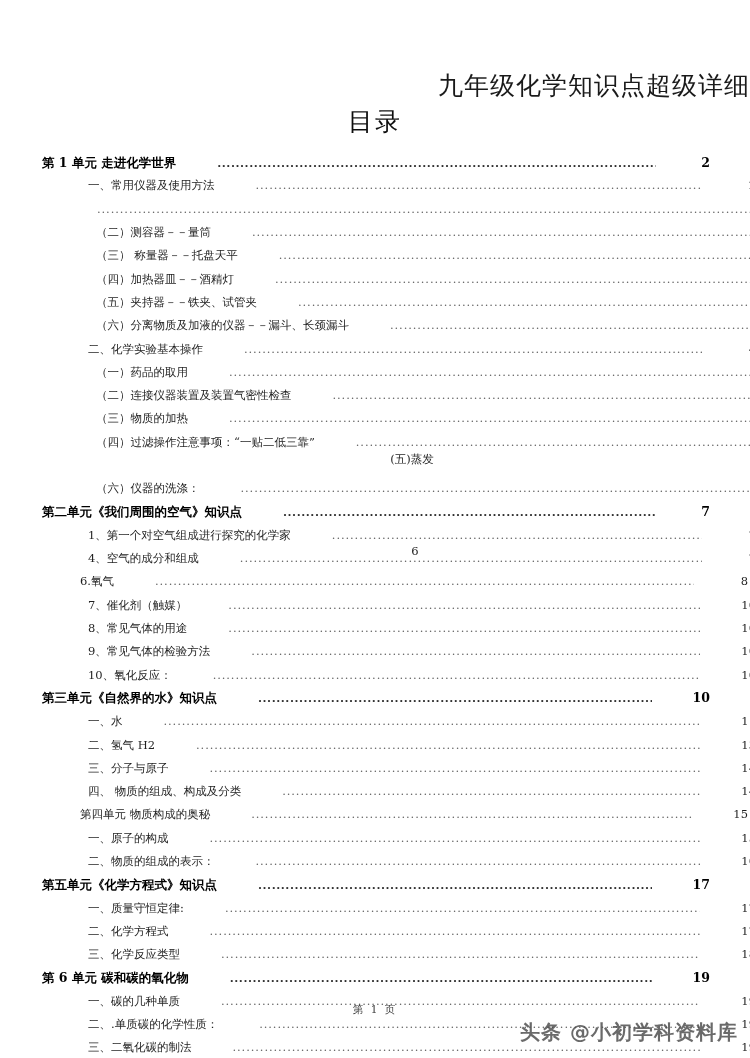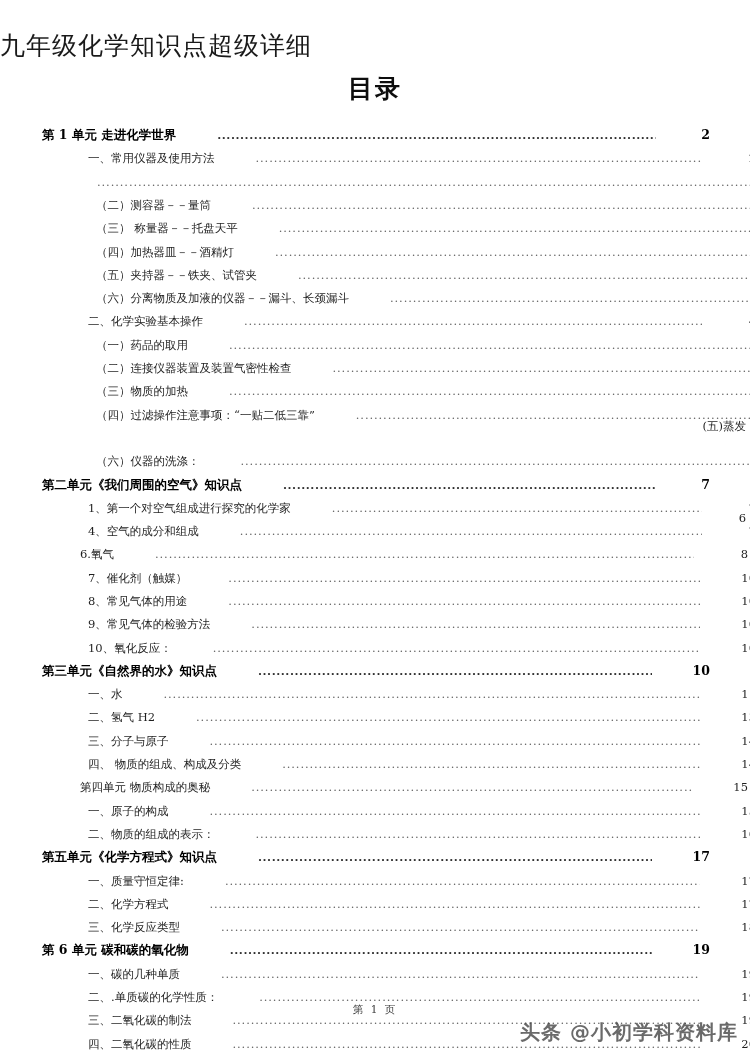--- a/index.html
+++ b/index.html
@@ -21,48 +21,48 @@
   }
   .page-inner {
     position: absolute;
     left: 0; top: 0;
     width: 750px;
     height: 1058px;
     padding: 0;
   }
   
   .doc-title {
-    text-align: left;
-    font-family: Liberation Serif, serif;
+    text-align: right;
+    font-family: Liberation Mono, monospace;
     font-size: 25px;
     line-height: 1.25;
     color: #1a1a1a;
     letter-spacing: 1px;
-    padding-top: 30px;
+    padding-top: 72px;
     font-weight: 400;
   }
   .doc-subtitle {
     text-align: center;
     font-family: "DejaVu Serif", "Liberation Serif", serif;
     font-size: 25px;
     line-height: 1.2;
     color: #0d0d0d;
-    font-weight: 700;
+    font-weight: 400;
     letter-spacing: 2px;
-    margin-top: 13px;
+    margin-top: 4px;
   }
   
   .toc {
     margin-top: 14px;
     padding-left: 42px;
     padding-right: 40px;
   }
   .toc-row {
     display: flex;
-    align-items: flex-end;
+    align-items: center;
     width: 100%;
     color: #1f1f1f;
     white-space: nowrap;
     font-size: 11.5px;
     line-height: 1;
     height: 23.3px;
     gap: 40px;
   }
   .toc-row .label {
     flex: 0 0 auto;

